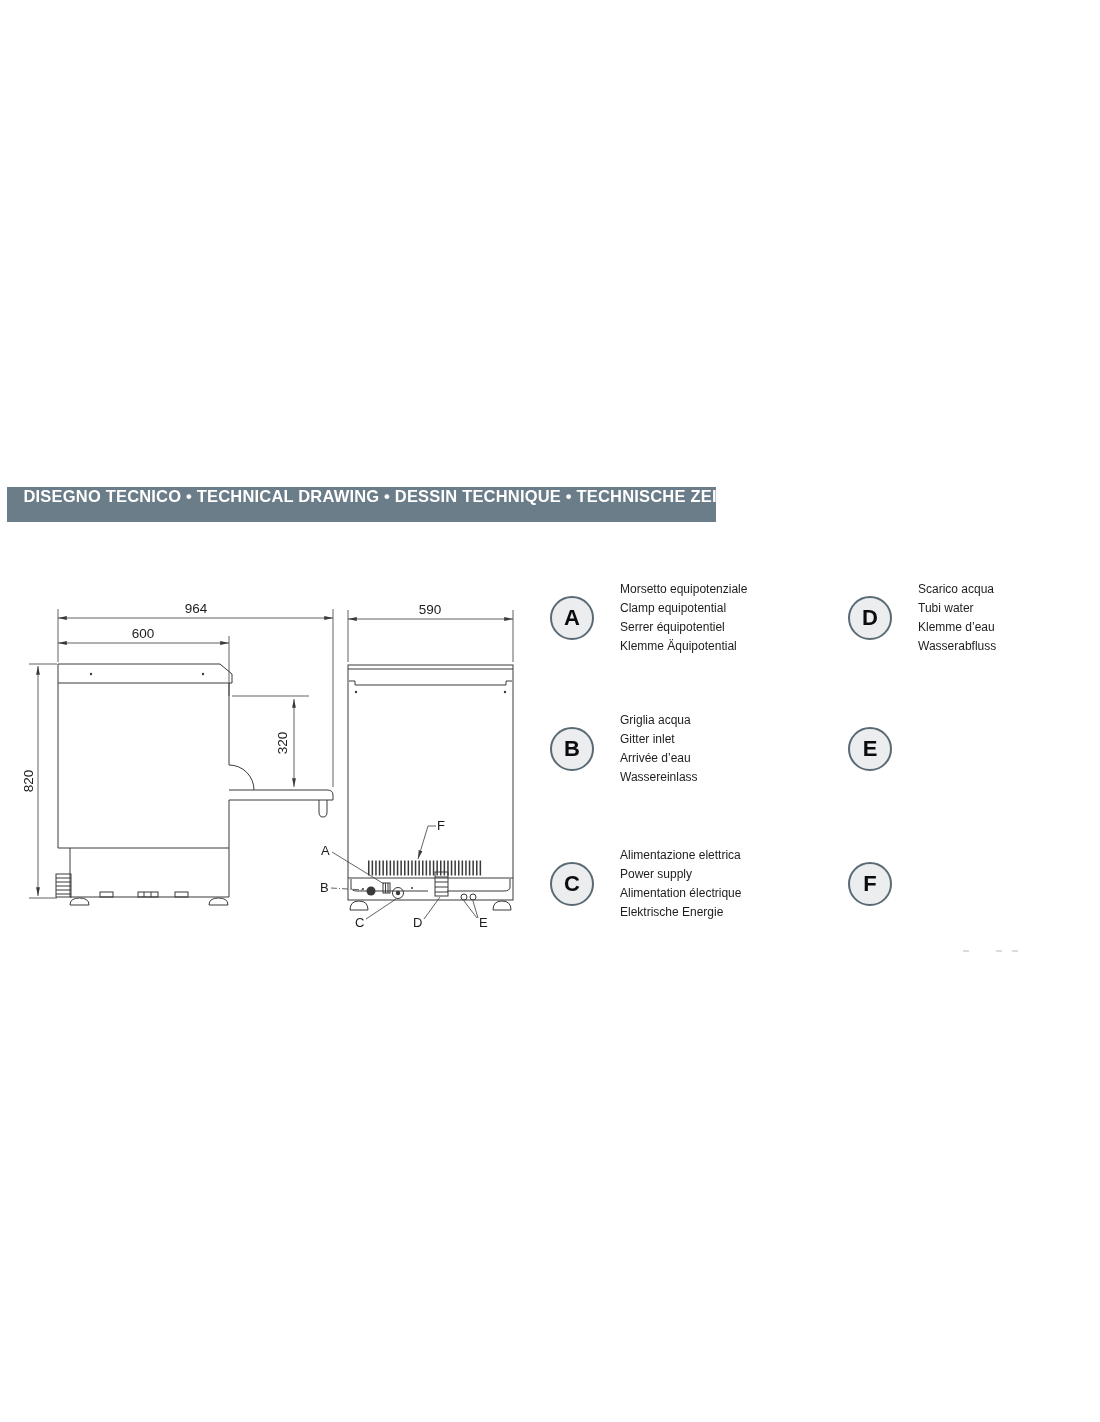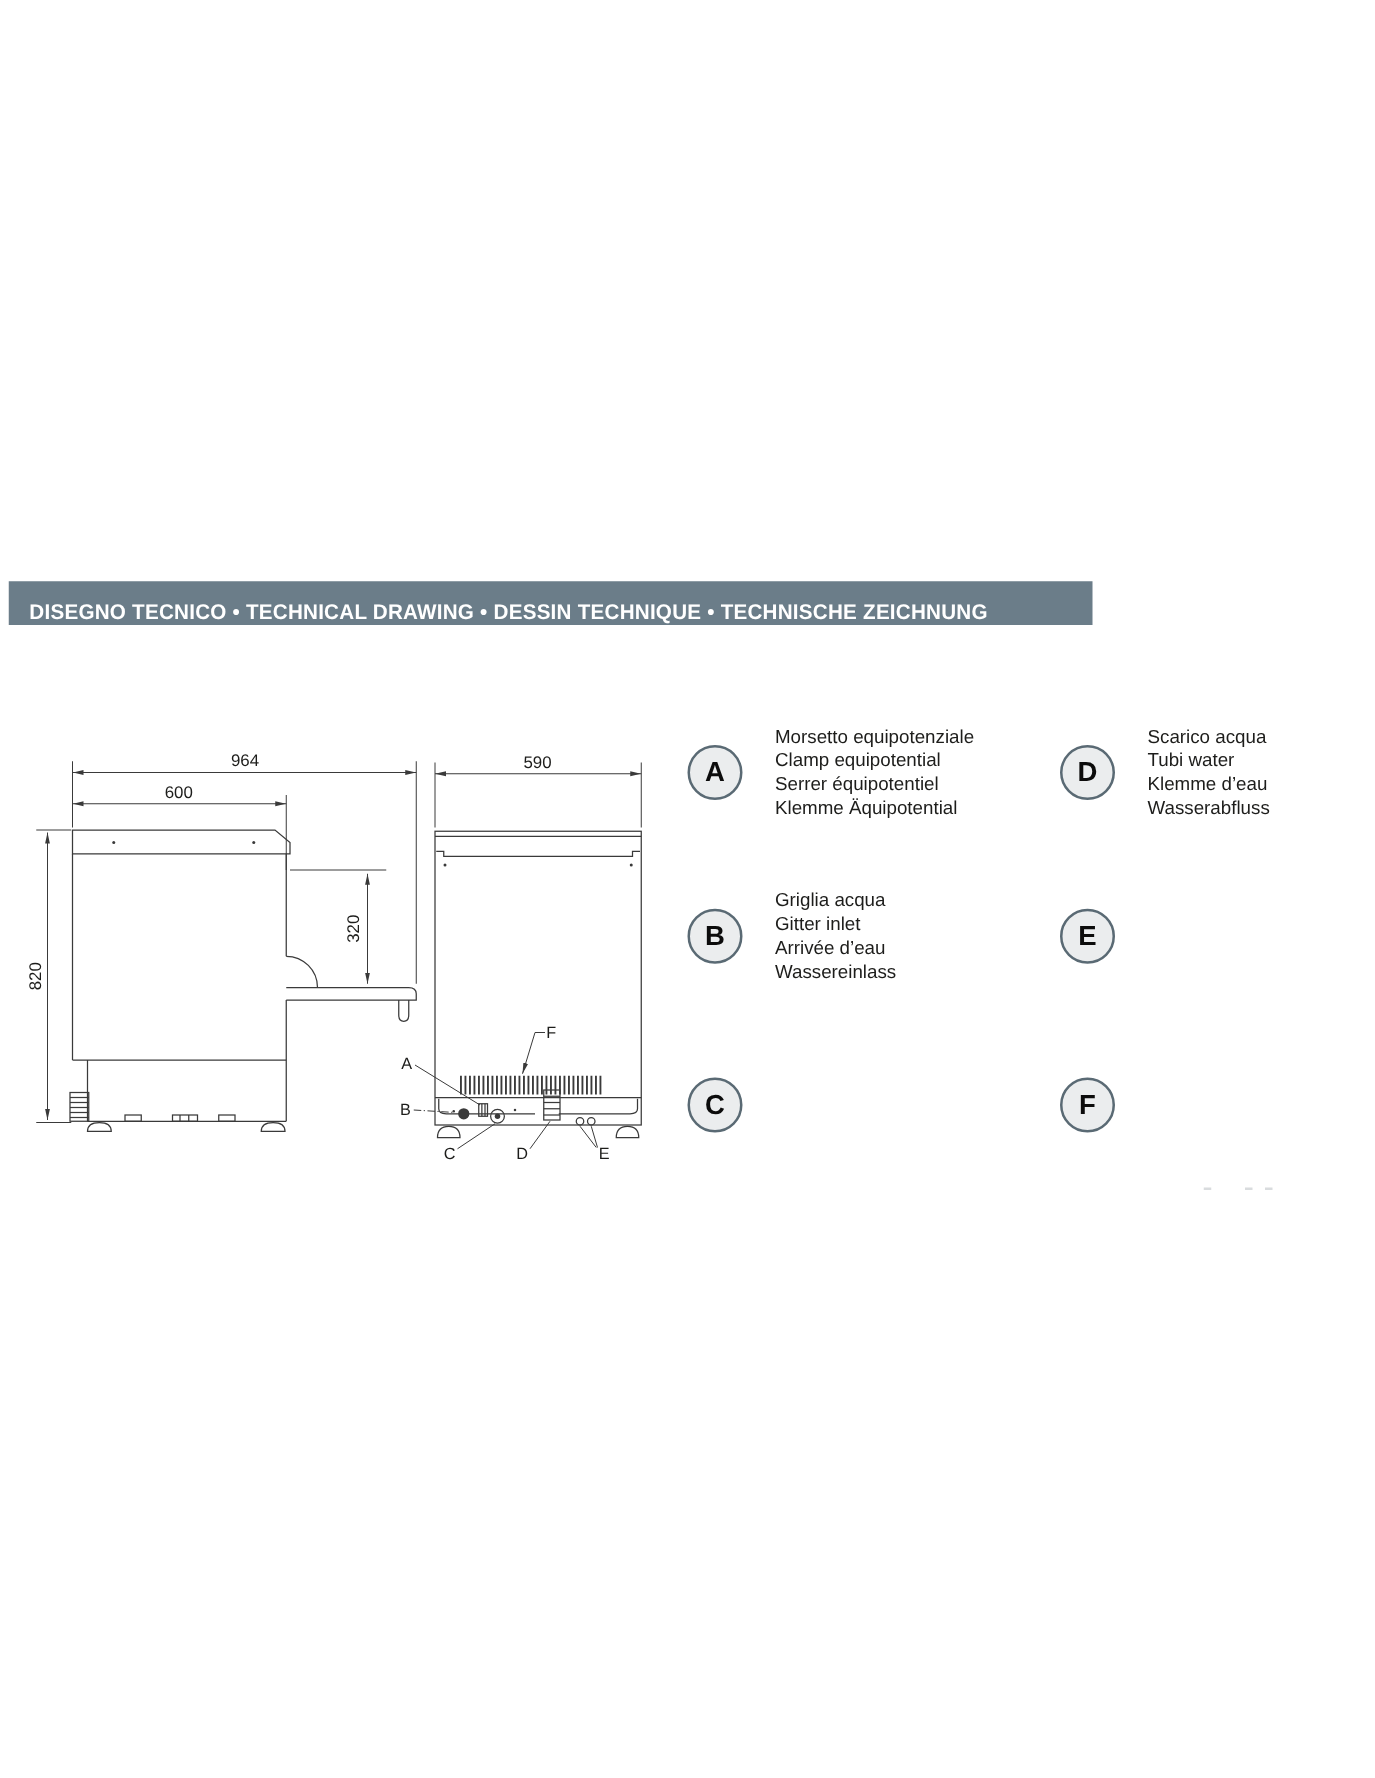--- a/index.html
+++ b/index.html
@@ -1,23 +1,23 @@
 <!DOCTYPE html>
 <html style="--header-bg: #6b7d89; --badge-border: #5a6a74; --badge-fill: #ebedee; --ink: #1d1d1b; --line: #3a3a3a;"><head>
 <meta charset="utf-8">
 <style>
   html,body{margin:0;padding:0;background:#fff;}
   .page{
     position:relative;width:1100px;height:1422px;background:#fff;overflow:hidden;
     font-family:"Liberation Sans", sans-serif;color:var(--ink,#1d1d1b);
   }
   .header-bar{
-    position:absolute;left:7px;top:465px;width:867px;height:35px;
+    position:absolute;left:7px;top:487px;width:709px;height:35px;
     background:var(--header-bg,#6b7d89);
-    display:flex;align-items:flex-end;
+    display:flex;align-items:flex-start;
   }
   .header-bar .title{
     color:#fff;font-weight:bold;font-size:17px;letter-spacing:.2px;
     padding-left:17px;white-space:nowrap;transform:scaleX(.97);transform-origin:left center;
   }
   .drawing-svg{position:absolute;left:0;top:580px;}
   .drawing-svg .ln{stroke:var(--line,#3a3a3a);stroke-width:1;fill:none;}
   .drawing-svg .thin{stroke:var(--line,#3a3a3a);stroke-width:.8;fill:none;}
   .drawing-svg .fill{fill:var(--line,#3a3a3a);stroke:none;}
   .drawing-svg text{font-family:"Liberation Sans",sans-serif;fill:var(--ink,#1d1d1b);}
@@ -27,21 +27,21 @@
   .legend-item{
     position:absolute;height:84px;display:flex;align-items:center;gap:26px;
   }
   .badge{
     width:44px;height:44px;border-radius:50%;box-sizing:border-box;
     border:2.5px solid var(--badge-border,#5a6a74);
     background:var(--badge-fill,#ebedee);
     display:flex;align-items:center;justify-content:center;
     font-size:22px;font-weight:bold;color:#0c0c0c;flex:0 0 auto;
   }
-  .legend-lines{font-size:15px;line-height:19px;white-space:nowrap;}
+  .legend-lines{font-size:12px;line-height:19px;white-space:nowrap;}
   .scan-artifact{position:absolute;width:6px;height:2px;background:#d9dcde;}
 </style>
 </head>
 <body>
 
 <div class="page">
 
   <div class="header-bar">
     <span class="title">DISEGNO TECNICO • TECHNICAL DRAWING • DESSIN TECHNIQUE • TECHNISCHE ZEICHNUNG</span>
   </div>
@@ -202,20 +202,26 @@
       <div>Gitter inlet</div>
       <div>Arrivée d’eau</div>
       <div>Wassereinlass</div>
     </div>
   </div>
 
   <div class="legend-item" style="top:842px;left:550px">
     <div class="badge">
       <span>C</span>
     </div>
+    <div class="legend-lines">
+      <div>Alimentazione elettrica</div>
+      <div>Power supply</div>
+      <div>Alimentation électrique</div>
+      <div>Elektrische Energie</div>
+    </div>
   </div>
 
   <div class="legend-item" style="top:576px;left:848px">
     <div class="badge">
       <span>D</span>
     </div>
     <div class="legend-lines">
       <div>Scarico acqua</div>
       <div>Tubi water</div>
       <div>Klemme d’eau</div>

